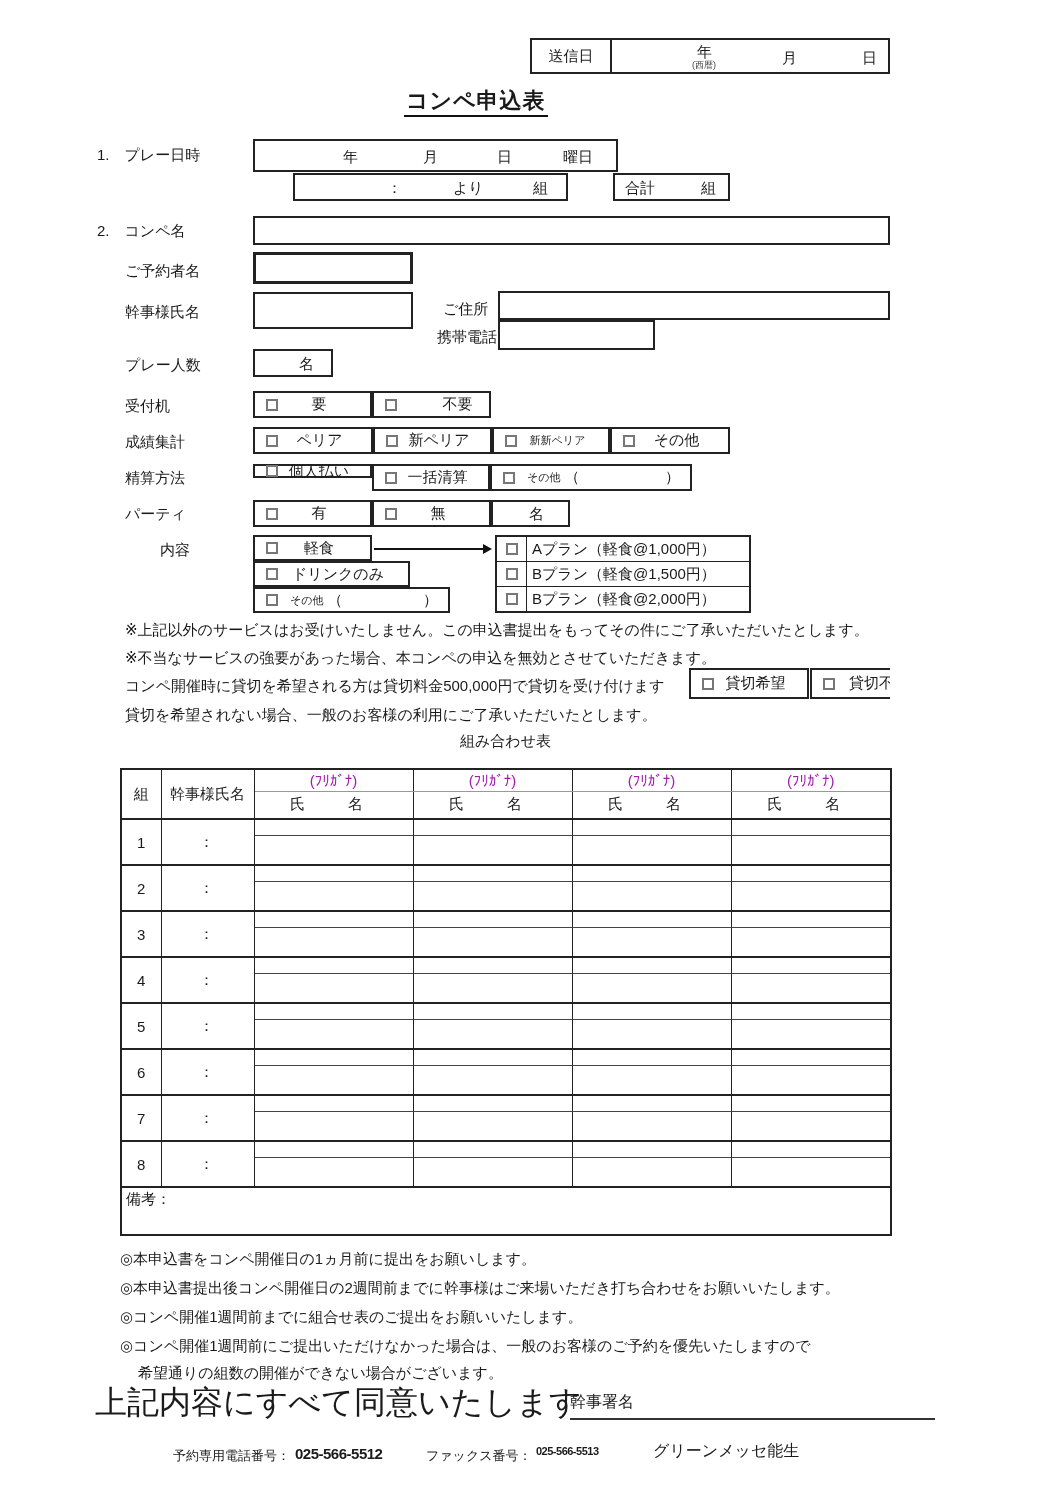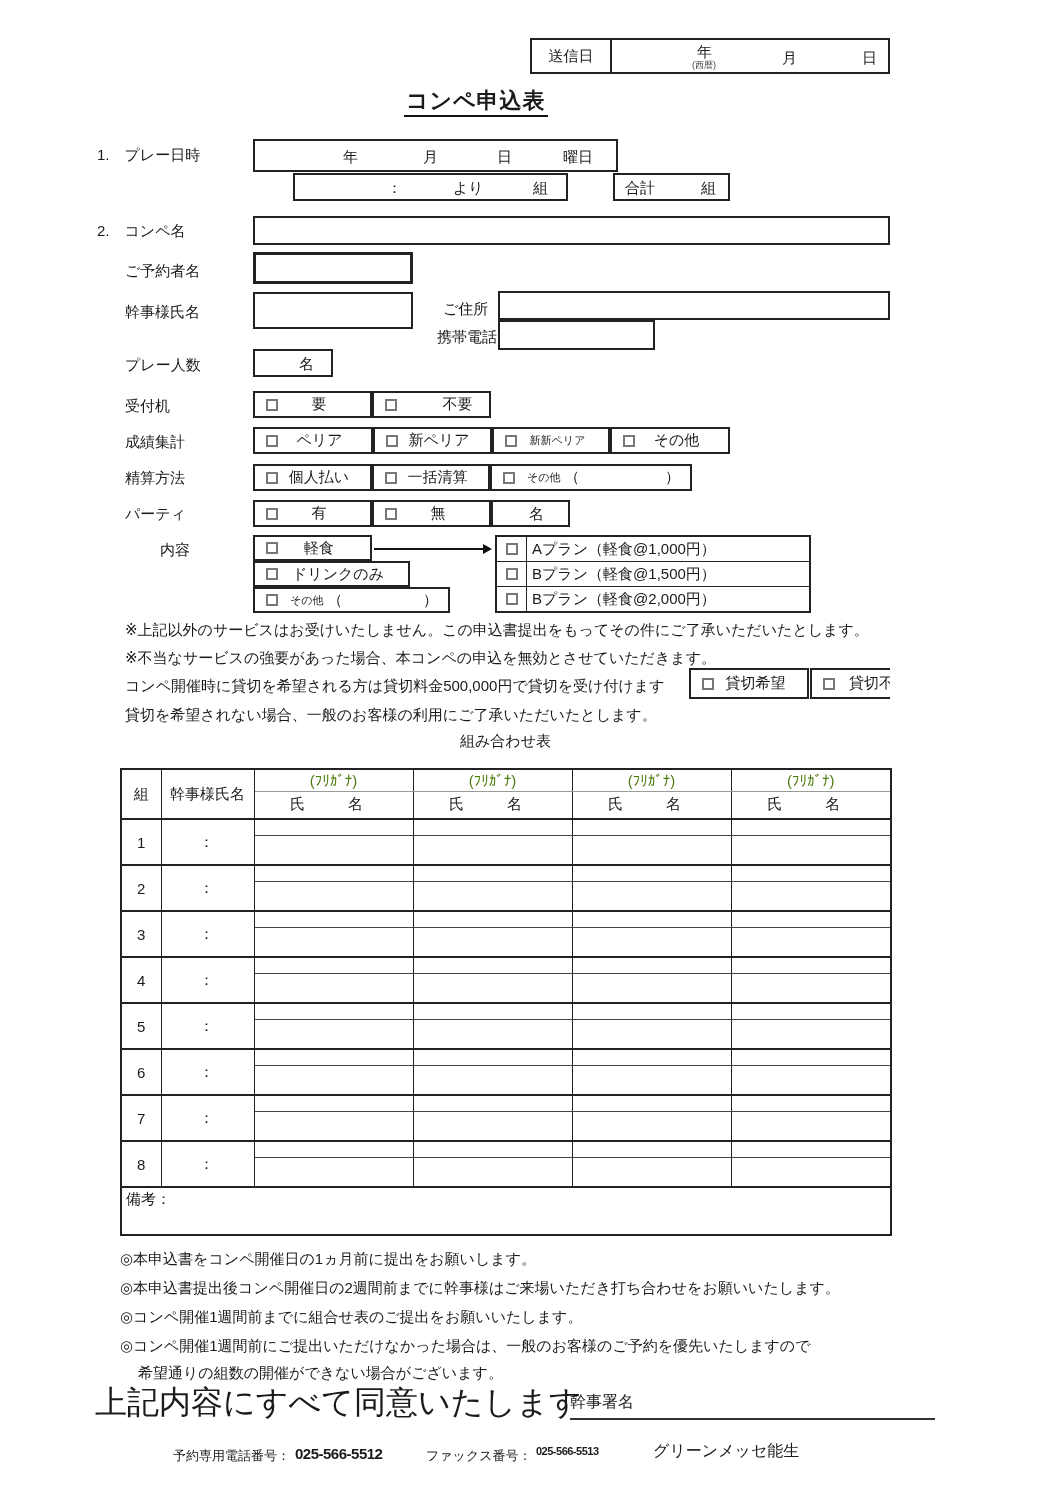--- a/index.html
+++ b/index.html
@@ -14,21 +14,21 @@
   .opt .cb { margin-left:11px; }
   .opt .olbl { flex:1; text-align:center; font-size:15px; margin-right:10px; white-space:nowrap; }
   .opt .small { font-size:11px; }
   .title { font-size:22px; font-weight:bold; border-bottom:2.5px solid #111; padding:0 2px 2px 2px; letter-spacing:1px; white-space:nowrap; }
   .inbox { position:absolute; font-size:15px; white-space:nowrap; }
   
   table.grid { position:absolute; left:120px; top:768px; width:770px; border-collapse:collapse; table-layout:fixed; background:#fff; }
   table.grid td, table.grid th { border:1px solid #222; font-weight:normal; font-size:15px; padding:0; }
   table.grid { border:2px solid #222; }
   table.grid th.hdr { text-align:center; }
-  .furi-hdr { font-size:10px; color:#4d7c0f; text-align:center; border-bottom:1px solid #999 !important; height:22px; }
+  .furi-hdr { font-size:10px; color:#a21caf; text-align:center; border-bottom:1px solid #999 !important; height:22px; }
   .name-hdr { height:28px; text-align:center; letter-spacing:14px; }
   .col-num { text-align:center; font-size:15px; }
   .col-time { text-align:center; font-size:15px; letter-spacing:2px; }
   .furi-cell { height:16px; border-bottom:1px solid #444 !important; }
   .name-cell { height:30px; }
   tr.grp-top td { border-top:2px solid #222; }
   .remarks-cell { border-top:2px solid #222 !important; height:48px; vertical-align:top; font-size:13px; padding:2px 4px !important; }
   .arrow-line { position:absolute; border-top:2px solid #111; }
   .arrow-head { position:absolute; width:0; height:0; border-top:5px solid transparent; border-bottom:5px solid transparent; border-left:9px solid #111; }
   .clip { overflow:hidden; white-space:nowrap; }
@@ -111,21 +111,21 @@
   <div class="opt" style="left:492px;top:427px;width:118px;height:27px;">
     <span class="cb"></span>
       <span class="olbl small">新新ペリア</span>
   </div>
   <div class="opt" style="left:610px;top:427px;width:120px;height:27px;">
     <span class="cb"></span>
       <span class="olbl">その他</span>
   </div>
 
   <div class="abs lbl15" style="left:125px;top:469px;">精算方法</div>
-  <div class="opt" style="left:253px;top:464px;width:119px;height:27px;">
+  <div class="opt" style="left:253px;top:464px;width:119px;height:14px;">
     <span class="cb"></span>
       <span class="olbl">個人払い</span>
   </div>
   <div class="opt" style="left:372px;top:464px;width:118px;height:27px;">
     <span class="cb"></span>
       <span class="olbl">一括清算</span>
   </div>
   <div class="opt" style="left:490px;top:464px;width:202px;height:27px;">
     <span class="cb"></span>
     <span style="font-size:11px;margin-left:12px;">その他</span>
@@ -159,21 +159,21 @@
       <span class="olbl">ドリンクのみ</span>
   </div>
   <div class="opt" style="left:253px;top:587px;width:197px;height:26px;">
     <span class="cb"></span>
     <span style="font-size:11px;margin-left:12px;">その他</span>
     <span style="font-size:15px;margin-left:4px;">（</span>
     <span style="flex:1;"></span>
     <span style="font-size:15px;margin-right:10px;">）</span>
   </div>
 
-  <div class="box" style="left:495px;top:535px;width:316px;height:78px;">
+  <div class="box" style="left:495px;top:535px;width:256px;height:78px;">
     <div style="display:flex;align-items:center;height:25px;border-bottom:1px solid #222;">
       <span style="width:30px;border-right:1px solid #222;height:100%;display:flex;align-items:center;justify-content:center;">
           <span class="cb"></span>
         </span>
       <span style="font-size:15px;padding-left:5px;white-space:nowrap;">Aプラン（軽食@1,000円）</span>
     </div>
     <div style="display:flex;align-items:center;height:25px;border-bottom:1px solid #222;">
       <span style="width:30px;border-right:1px solid #222;height:100%;display:flex;align-items:center;justify-content:center;">
           <span class="cb"></span>
         </span>

